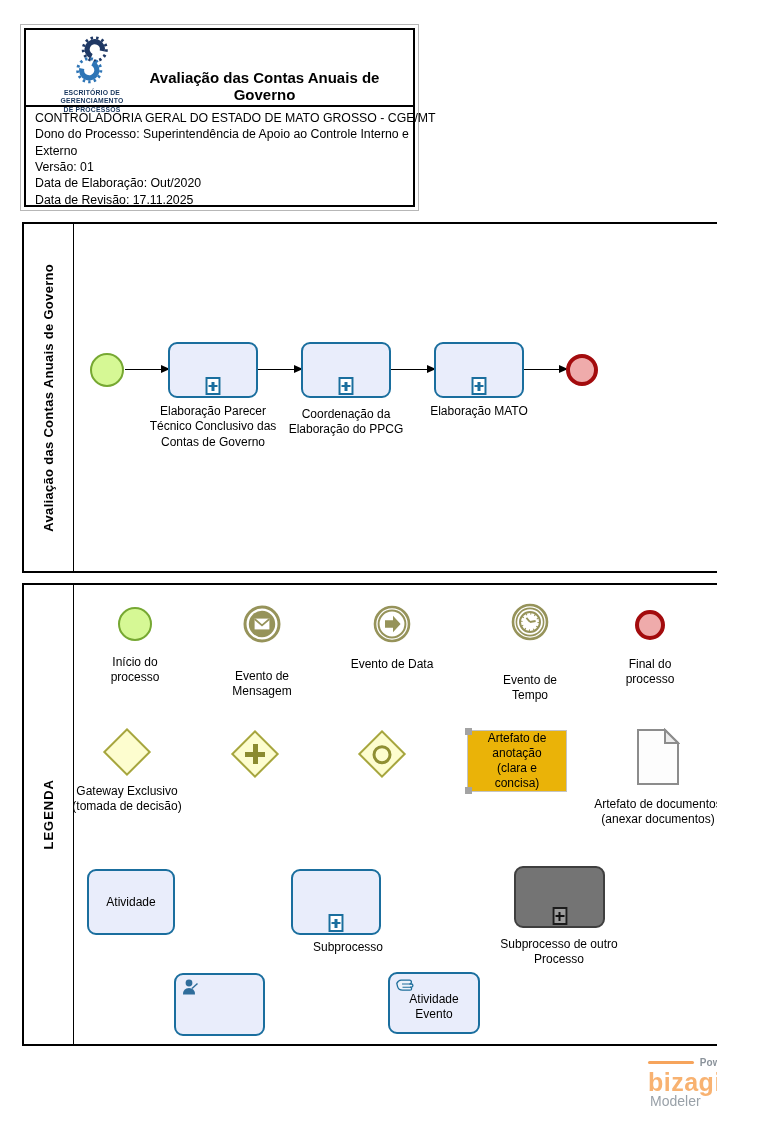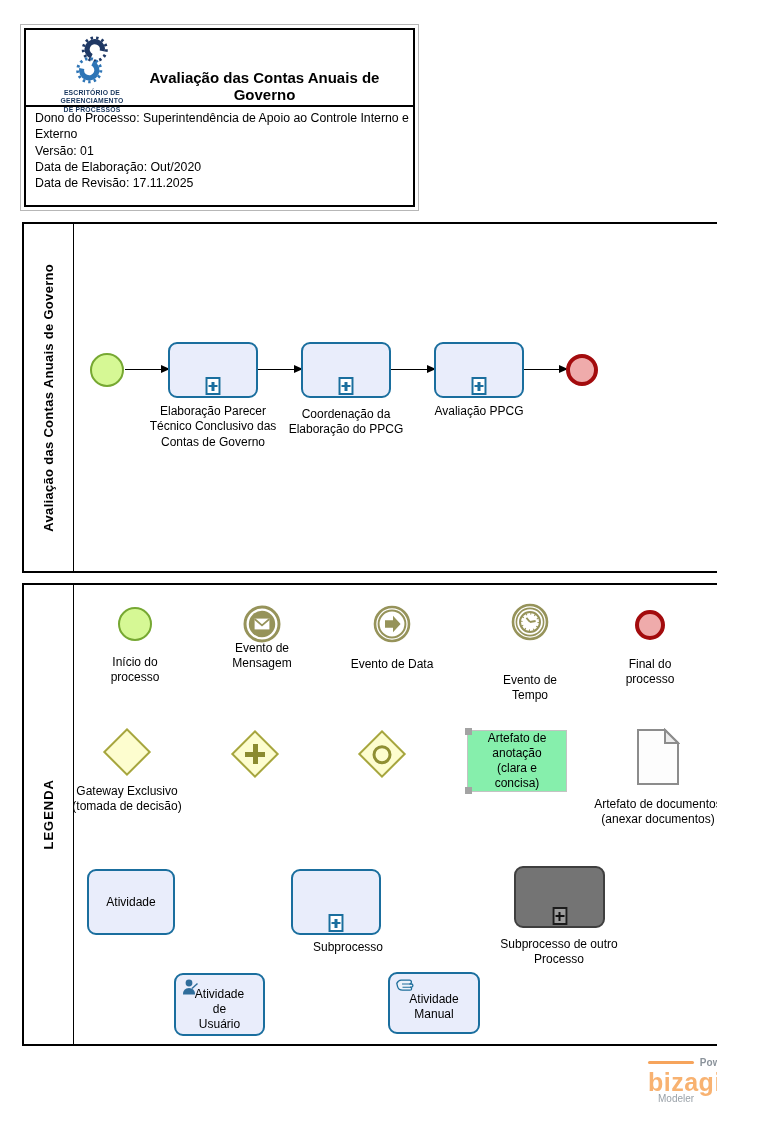--- a/index.html
+++ b/index.html
@@ -47,39 +47,39 @@
   .evt { position:absolute; border-radius:50%; }
   .evt-start { width:34px; height:34px; background:#d6f895; border:2.5px solid #76a832; }
   .evt-end   { width:32px; height:32px; background:#efabab; border:4.5px solid #a30b0d; }
 
   .diamond { position:absolute; width:34px; height:34px; transform:rotate(45deg);
              background:#fdfdcf; border:2px solid #a6a53f;
              display:flex; align-items:center; justify-content:center; }
   .diamond .inner { transform:rotate(-45deg); display:flex; align-items:center; justify-content:center; }
   .incl-circle { width:19px; height:19px; border:3px solid #8f8f33; border-radius:50%; background:#fdfdcf; }
 
-  .annotation { position:absolute; background:#86efac; border:1px solid #c3c3c3;
+  .annotation { position:absolute; background:#eab308; border:1px solid #c3c3c3;
                 display:flex; align-items:center; justify-content:center;
                 font-size:12px; text-align:center; line-height:1.25; padding:3px 16px; }
   .annotation::before, .annotation::after { content:""; position:absolute; left:-3px; width:7px; height:7px; background:#a3a3a3; }
   .annotation::before { top:-3px; } .annotation::after { bottom:-3px; }
 
   .flow { position:absolute; height:0; border-top:1.6px solid #000; }
   .flow::after { content:""; position:absolute; right:-2px; top:-5.3px;
                  border-left:9px solid #000; border-top:4.5px solid transparent; border-bottom:4.5px solid transparent; }
 
   .lbl { position:absolute; font-size:12px; line-height:1.28; text-align:center; }
 
   
   .watermark { position:absolute; left:648px; top:1057px; width:108px; }
   .wm-top { display:flex; align-items:center; justify-content:flex-end; gap:6px; }
   .wm-line { flex:1; height:3px; background:#f6a45c; border-radius:2px; }
   .wm-powered { font-size:10px; font-weight:bold; color:#8b939b; white-space:nowrap; }
   .wm-brand { font-size:25px; font-weight:bold; color:#f8b271; letter-spacing:.5px; line-height:1.05; margin-top:1px; }
-  .wm-product { font-size:10px; color:#99a1a8; margin-top:-2px; margin-left:10px; }
+  .wm-product { font-size:14px; color:#99a1a8; margin-top:-2px; margin-left:2px; }
 </style>
 </head>
 <body>
 
 <div class="page">
 
   <div class="abs hdr-shadow"></div>
   <div class="abs hdr">
     <div class="hdr-top">
       <div class="logo">
@@ -93,20 +93,21 @@
         </svg>
         <div class="logo-caption">
           <div>ESCRITÓRIO DE</div>
           <div>GERENCIAMENTO</div>
           <div>DE PROCESSOS</div>
         </div>
       </div>
       <div class="hdr-title">Avaliação das Contas Anuais de Governo</div>
     </div>
     <div class="hdr-info">
+      <div>CONTROLADORIA GERAL DO ESTADO DE MATO GROSSO - CGE/MT</div>
       <div>Dono do Processo: Superintendência de Apoio ao Controle Interno e</div>
       <div>Externo</div>
       <div>Versão: 01</div>
       <div>Data de Elaboração: Out/2020</div>
       <div>Data de Revisão: 17.11.2025</div>
     </div>
   </div>
 
   <div class="abs pool pool-1">
     <div class="lane-head">
@@ -133,21 +134,21 @@
     <div class="activity" style="left:410px; top:118px; width:90px; height:56px;">
       <div class="marker">
           <span class="plus"></span>
         </div>
     </div>
 
     <div class="evt evt-end" style="left:542px; top:130px;"></div>
 
     <div class="lbl" style="left:122px; top:180px; width:134px;">Elaboração Parecer Técnico Conclusivo das Contas de Governo</div>
     <div class="lbl" style="left:257px; top:183px; width:130px;">Coordenação da Elaboração do PPCG</div>
-    <div class="lbl" style="left:390px; top:180px; width:130px;">Avaliação PPCG</div>
+    <div class="lbl" style="left:390px; top:180px; width:130px;">Elaboração MATO</div>
   </div>
 
   <div class="abs pool pool-2">
     <div class="lane-head">
       <span class="vtext" style="letter-spacing:1px;">LEGENDA</span>
     </div>
 
     <div class="evt evt-start" style="left:94px; top:22px;"></div>
 
     <svg class="abs" style="left:218px; top:19px;" width="40" height="40" viewBox="0 0 40 40">
@@ -167,21 +168,21 @@
       <circle cx="20" cy="20" r="17" fill="#fff" stroke="#96935a" stroke-width="2.6"></circle>
       <circle cx="20" cy="20" r="13.6" fill="#fff" stroke="#96935a" stroke-width="1.6"></circle>
       <circle cx="20" cy="20" r="10" fill="#fff" stroke="#96935a" stroke-width="2"></circle>
       <circle cx="20" cy="20" r="8.3" fill="none" stroke="#96935a" stroke-width="1.8" stroke-dasharray="1 3.35"></circle>
       <path d="M20,20 L16.4,15.8 M20,20 L25.6,19" stroke="#96935a" stroke-width="1.8" fill="none"></path>
     </svg>
 
     <div class="evt evt-end" style="left:611px; top:25px; width:30px; height:30px;"></div>
 
     <div class="lbl" style="left:71px;  top:70px; width:80px;">Início do processo</div>
-    <div class="lbl" style="left:188px; top:56px; width:100px;">Evento de Mensagem</div>
+    <div class="lbl" style="left:188px; top:84px; width:100px;">Evento de Mensagem</div>
     <div class="lbl" style="left:308px; top:72px; width:120px;">Evento de Data</div>
     <div class="lbl" style="left:466px; top:68px; width:80px;margin-top:20px;">Evento de Tempo</div>
     <div class="lbl" style="left:586px; top:72px; width:80px;">Final do processo</div>
 
     <div class="diamond" style="left:86px; top:150px;"></div>
     <div class="diamond" style="left:214px; top:152px;">
       <span class="inner">
           <span class="plus big" style="color:#8b8b2f;"></span>
         </span>
     </div>
@@ -218,29 +219,28 @@
         </div>
     </div>
     <div class="lbl" style="left:469px; top:352px; width:132px;">Subprocesso de outro Processo</div>
 
     <div class="activity" style="left:150px; top:388px; width:91px; height:63px;">
       <svg class="abs" style="left:5px; top:3px;" width="19" height="18" viewBox="0 0 19 18">
         <circle cx="8" cy="5" r="3.4" fill="#2f6d9b"></circle>
         <path d="M2,16.5 Q2,10 8,10 Q14,10 14,16.5 Z" fill="#2f6d9b"></path>
         <path d="M11,10.5 L16.5,5.5" stroke="#2f6d9b" stroke-width="1.4"></path>
       </svg>
-      <div class="act-text" style="padding-top:12px;">Atividade de Usuário</div>
     </div>
 
     <div class="activity" style="left:364px; top:387px; width:92px; height:62px;">
       <svg class="abs" style="left:5px; top:4px;" width="21" height="16" viewBox="0 0 21 16">
         <path d="M6,2.2 h8.5 a1.9,1.9 0 0 1 0,3.8 h1.8 a1.6,1.6 0 0 1 0,3.2 h-1.2 a1.5,1.5 0 0 1 0,3 H7.5 Q3.4,12 2.5,8.3 L1.8,5.4 Q3.4,2.2 6,2.2 Z" fill="#edf3fa" stroke="#1f6f9c" stroke-width="1.3"></path>
         <path d="M7,6 h8.5 M7.5,9.2 h8.6" stroke="#1f6f9c" stroke-width="1.1" fill="none"></path>
       </svg>
-      <div class="act-text" style="padding-top:10px;">Atividade Manual</div>
+      <div class="act-text" style="padding-top:10px;">Atividade Evento</div>
     </div>
   </div>
 
   <div class="watermark">
     <div class="wm-top">
       <span class="wm-line"></span>
       <span class="wm-powered">Powered by</span>
     </div>
     <div class="wm-brand">bizagi</div>
     <div class="wm-product">Modeler</div>

